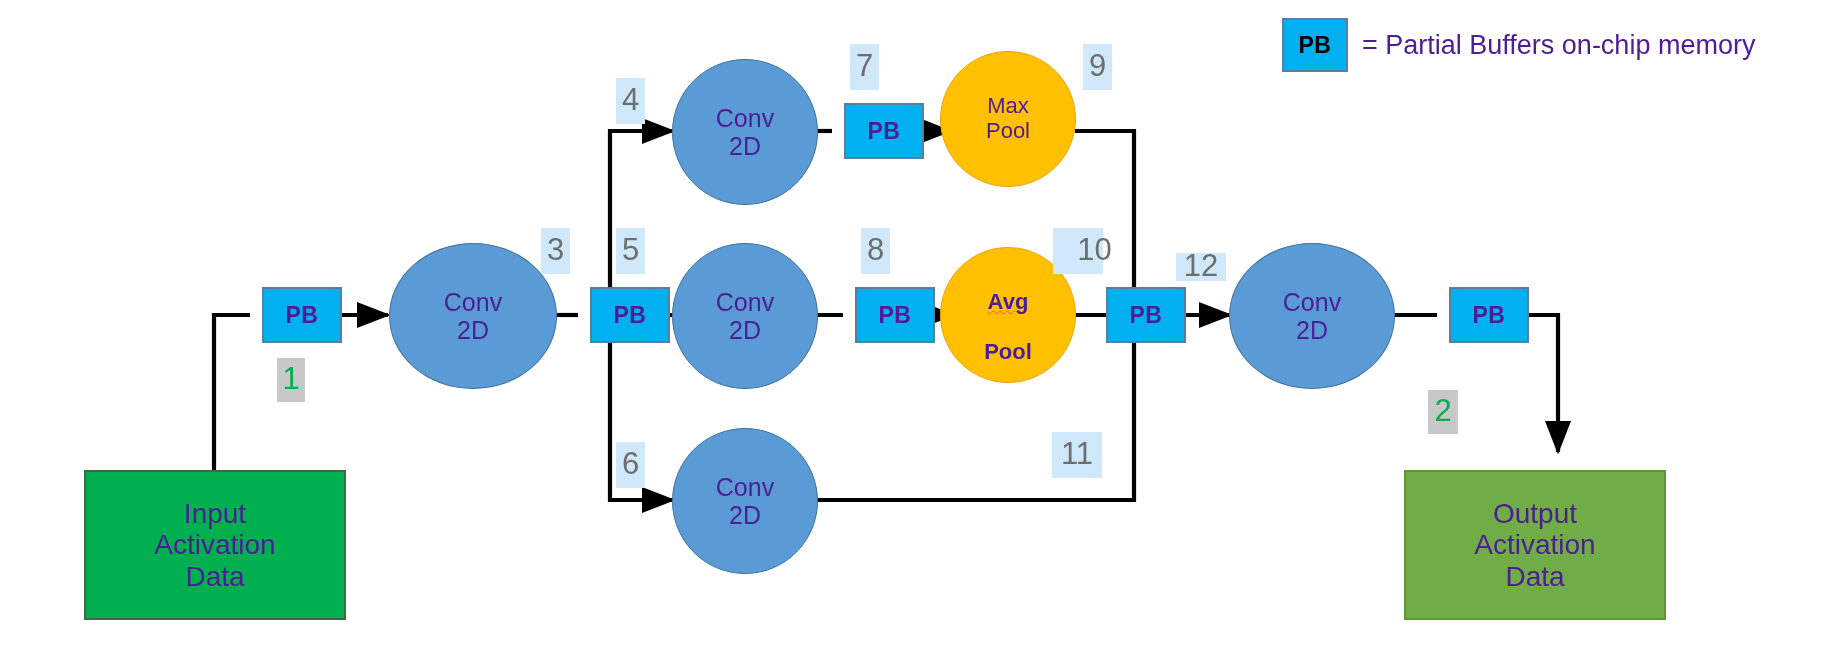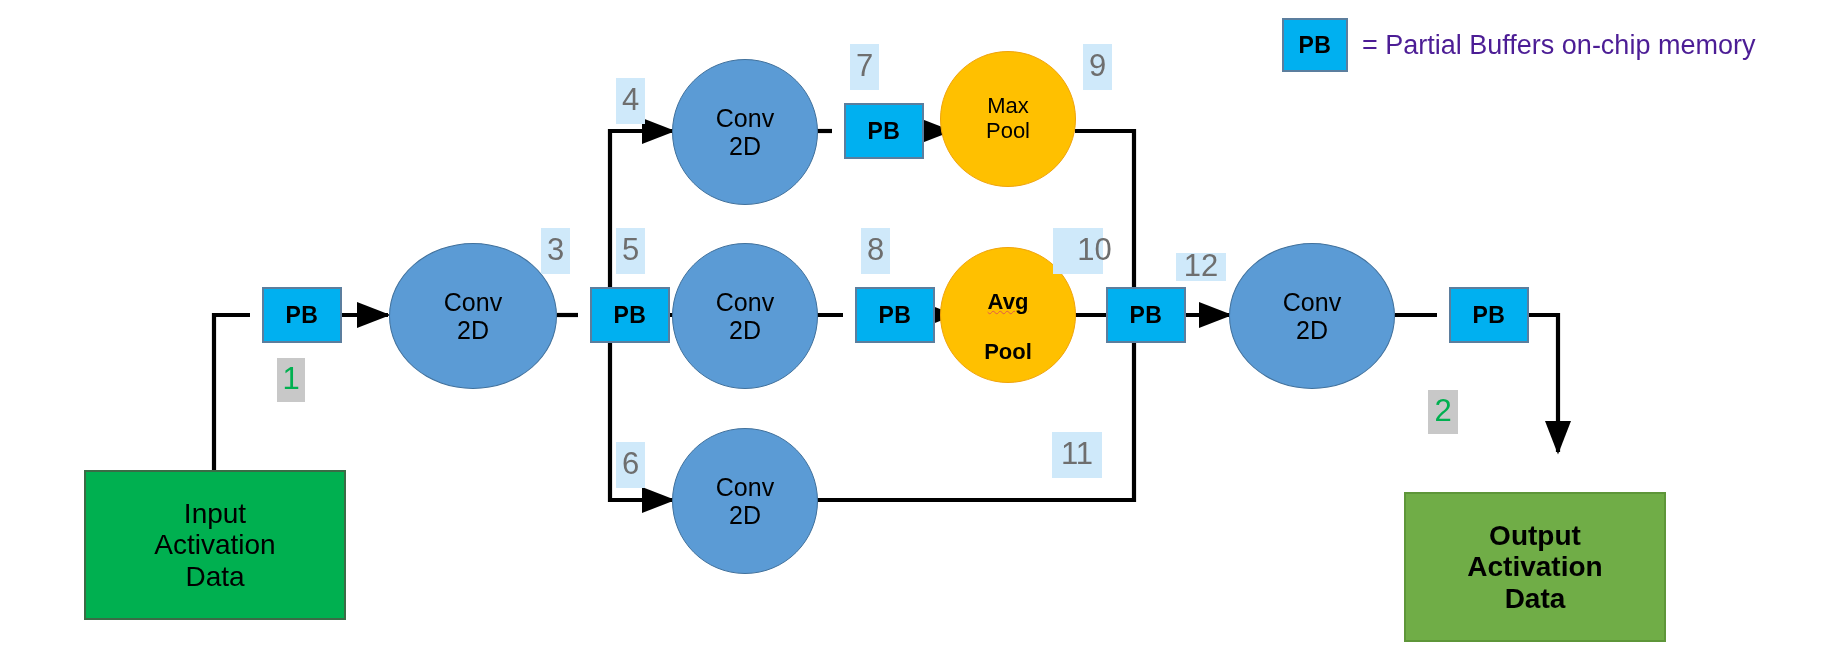--- a/index.html
+++ b/index.html
@@ -25,21 +25,21 @@
   }
 
   
   .node {
     position: absolute;
     box-sizing: border-box;
     display: flex;
     align-items: center;
     justify-content: center;
     text-align: center;
-    color: #000000;
+    color: #4c1d95;
     line-height: 1.13;
     white-space: pre-line;
   }
 
   .circle-conv {
     border-radius: 50%;
     background: #5B9BD5;
     border: 1.6px solid #41719C;
     font-size: 25px;
   }
@@ -153,21 +153,21 @@
 
   <div id="legend" style="left:1270px; top:18px;">
     <div class="pb-box">PB</div>
     <div class="legend-text">= Partial Buffers on-chip memory</div>
   </div>
 
   <div class="node data-box input" style="left:84px; top:470px; width:262px; height:150px;">Input
 Activation
 Data</div>
 
-  <div class="node data-box output" style="left:1404px; top:492px; width:262px; height:150px;font-weight:bold;">Output
+  <div class="node data-box output" style="left:1404px; top:470px; width:262px; height:150px;">Output
 Activation
 Data</div>
 
   <div class="node pb-box" style="left:250px; top:287px; width:80px; height:56px;">PB</div>
 
   <div class="node pb-box" style="left:578px; top:287px; width:80px; height:56px;">PB</div>
 
   <div class="node pb-box" style="left:832px; top:103px; width:80px; height:56px;">PB</div>
 
   <div class="node pb-box" style="left:843px; top:287px; width:80px; height:56px;">PB</div>

